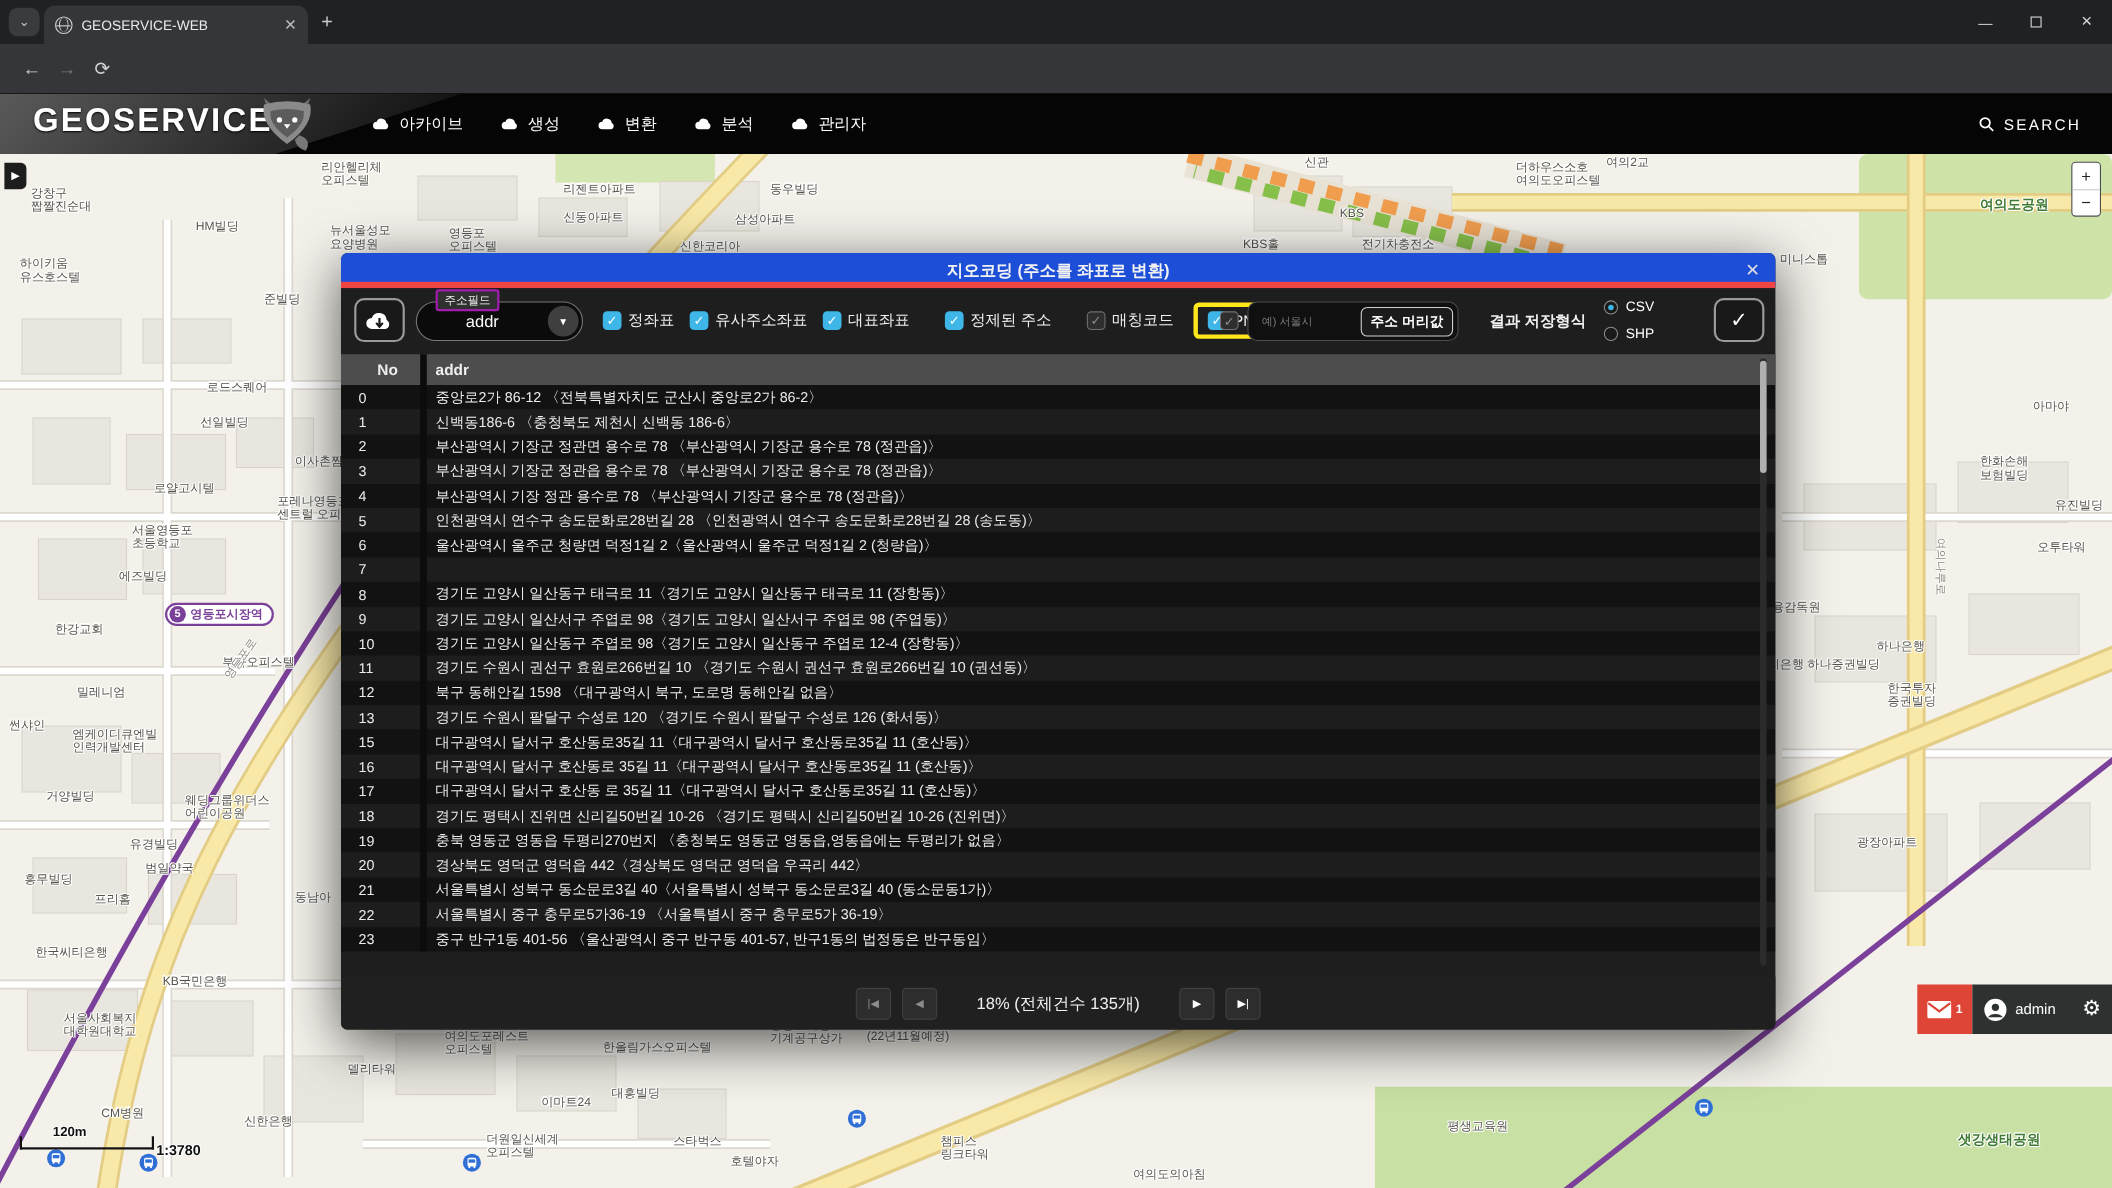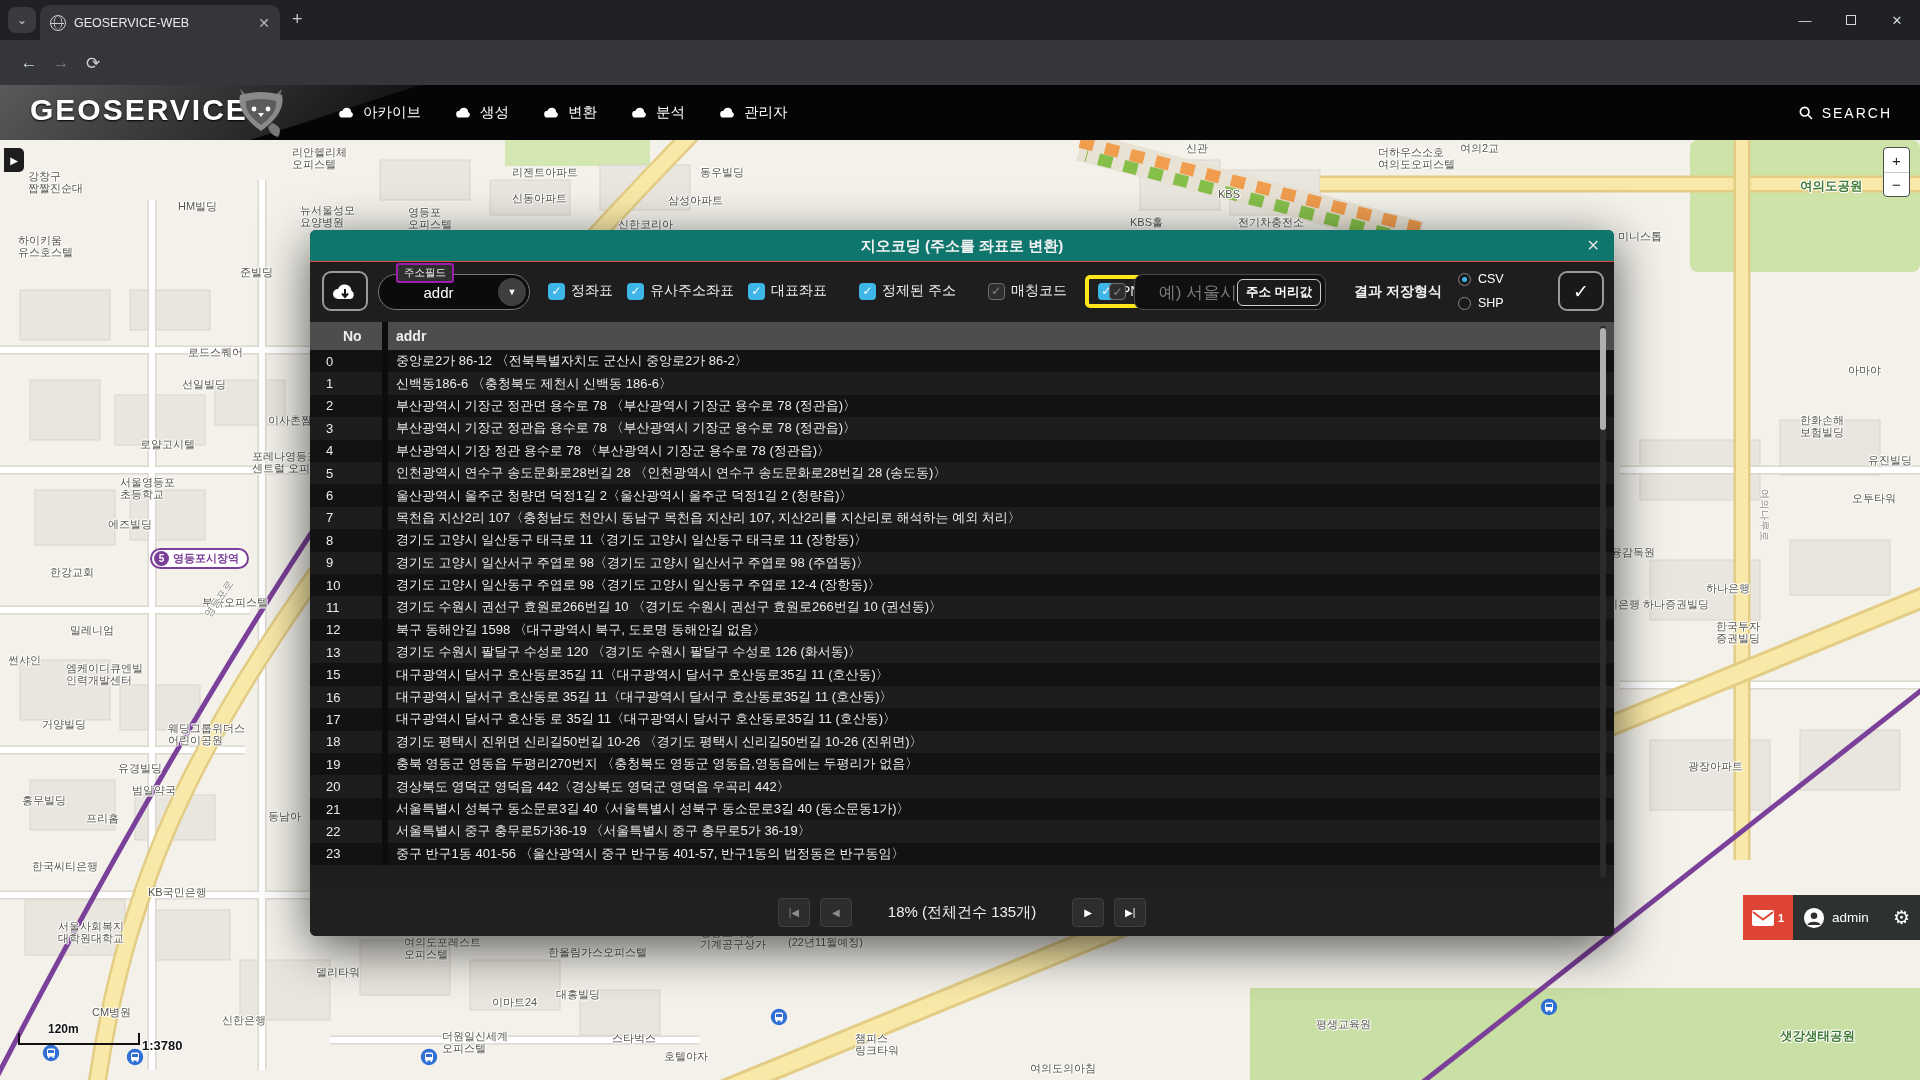--- a/index.html
+++ b/index.html
@@ -87,22 +87,22 @@
   .mailbadge { position:absolute; left:1743px; top:895px; width:50px; height:45px; background:#df4537;
                display:flex; align-items:center; justify-content:center; gap:4px; }
   .mailbadge .cnt { color:#fff; font-size:11px; font-weight:bold; }
   .adminbar { position:absolute; left:1793px; top:895px; width:127px; height:45px; background:#2d3231;
               display:flex; align-items:center; padding:0 10px; gap:7px; color:#fff; }
   .adminbar .uname { font-size:13.5px; flex:1; }
 
   
   .modal { position:absolute; left:310px; top:230px; width:1304px; height:706px; background:#1e1e1e;
            border-radius:6px; box-shadow:0 12px 50px rgba(0,0,0,.65); color:#eee; }
-  .m-title { position:absolute; left:0; top:0; width:100%; height:32px; background:#0f766e;
-             border-radius:6px 6px 0 0; border-bottom:1px solid #ef4444; }
+  .m-title { position:absolute; left:0; top:0; width:100%; height:32px; background:#1d4ed8;
+             border-radius:6px 6px 0 0; border-bottom:6px solid #ef4444; }
   .m-title .t { position:absolute; left:0; right:0; top:7px; text-align:center; font-size:15px; font-weight:bold; color:#f2f2f2; }
   .m-close { position:absolute; right:14px; top:6px; color:#ddd; font-size:16px; }
 
   .m-controls { position:absolute; left:0; top:32px; width:100%; height:58px; }
   .sqbtn { position:absolute; width:46px; height:40px; top:9px; background:#191919; border:2px solid #9a9a9a;
            border-radius:9px; display:flex; align-items:center; justify-content:center; color:#fff; }
   .cloudbtn { left:12px; }
   .okbtn { left:1248px; font-size:19px; }
   .fieldtab { position:absolute; left:86px; top:1px; background:#303030; border:2px solid #a21caf;
               font-size:10.5px; color:#eee; padding:1px 6px; border-radius:3px; z-index:2; }
@@ -118,21 +118,21 @@
   .cb.cyan .box { background:#3eb7e8; color:#fff; }
   .cb.grey .box { background:#2e2e2e; border:1.5px solid #6e6e6e; color:#8a8a8a; }
   .cb .cb-label { font-size:14px; color:#f0f0f0; white-space:nowrap; }
   .cb.sp { margin-left:18px; }
   .cb.highlight { border:4px solid #ffe71c; border-radius:5px; padding:4px 9px; margin-left:4px; }
   .greybox-solo { position:absolute; left:799px; top:21px; width:17px; height:17px; border-radius:4px;
                   background:#2e2e2e; border:1.5px solid #6e6e6e; color:#8a8a8a; font-size:12px; font-weight:bold;
                   display:flex; align-items:center; justify-content:center; }
   .prefix { position:absolute; left:824px; top:12px; width:192px; height:36px; background:#101010;
             border:1.5px solid #4c4c4c; border-radius:9px; display:flex; align-items:center; padding:0 4px 0 12px; }
-  .prefix .ph { flex:1; font-size:17px; color:#7b7b7b;text-align:right; }
+  .prefix .ph { flex:1; font-size:10px; color:#7b7b7b; }
   .prefix .pbtn { background:#1b1b1b; border:1.5px solid #cfcfcf; color:#fff; border-radius:6px;
                   font-size:12.5px; font-weight:bold; padding:4px 8px; white-space:nowrap; }
   .fmt-label { position:absolute; left:1044px; top:21px; font-size:14px; font-weight:bold; color:#f0f0f0; }
   .radios { position:absolute; left:1148px; top:5px; }
   .radio { display:flex; align-items:center; gap:7px; height:24px; }
   .radio .ring { width:13px; height:13px; border-radius:50%; background:#1a1a1a; border:1.5px solid #8a8a8a; position:relative; }
   .radio.sel .ring:after { content:""; position:absolute; left:3px; top:3px; width:5px; height:5px; border-radius:50%; background:#3eb7e8; }
   .radio .rlab { font-size:12.5px; font-weight:normal; color:#fff; }
 
   .m-table { position:absolute; left:0; top:92px; width:100%; }
@@ -737,21 +737,20 @@
 
         <div class="t-row">
           <div class="c-no">6</div>
           <div class="gap"></div>
           <div class="c-addr">울산광역시 울주군 청량면 덕정1길 2〈울산광역시 울주군 덕정1길 2 (청량읍)〉</div>
         </div>
 
         <div class="t-row">
           <div class="c-no">7</div>
           <div class="gap"></div>
-          <div class="c-addr">목천읍 지산2리 107〈충청남도 천안시 동남구 목천읍 지산리 107, 지산2리를 지산리로 해석하는 예외 처리〉</div>
         </div>
 
         <div class="t-row">
           <div class="c-no">8</div>
           <div class="gap"></div>
           <div class="c-addr">경기도 고양시 일산동구 태극로 11〈경기도 고양시 일산동구 태극로 11 (장항동)〉</div>
         </div>
 
         <div class="t-row">
           <div class="c-no">9</div>

